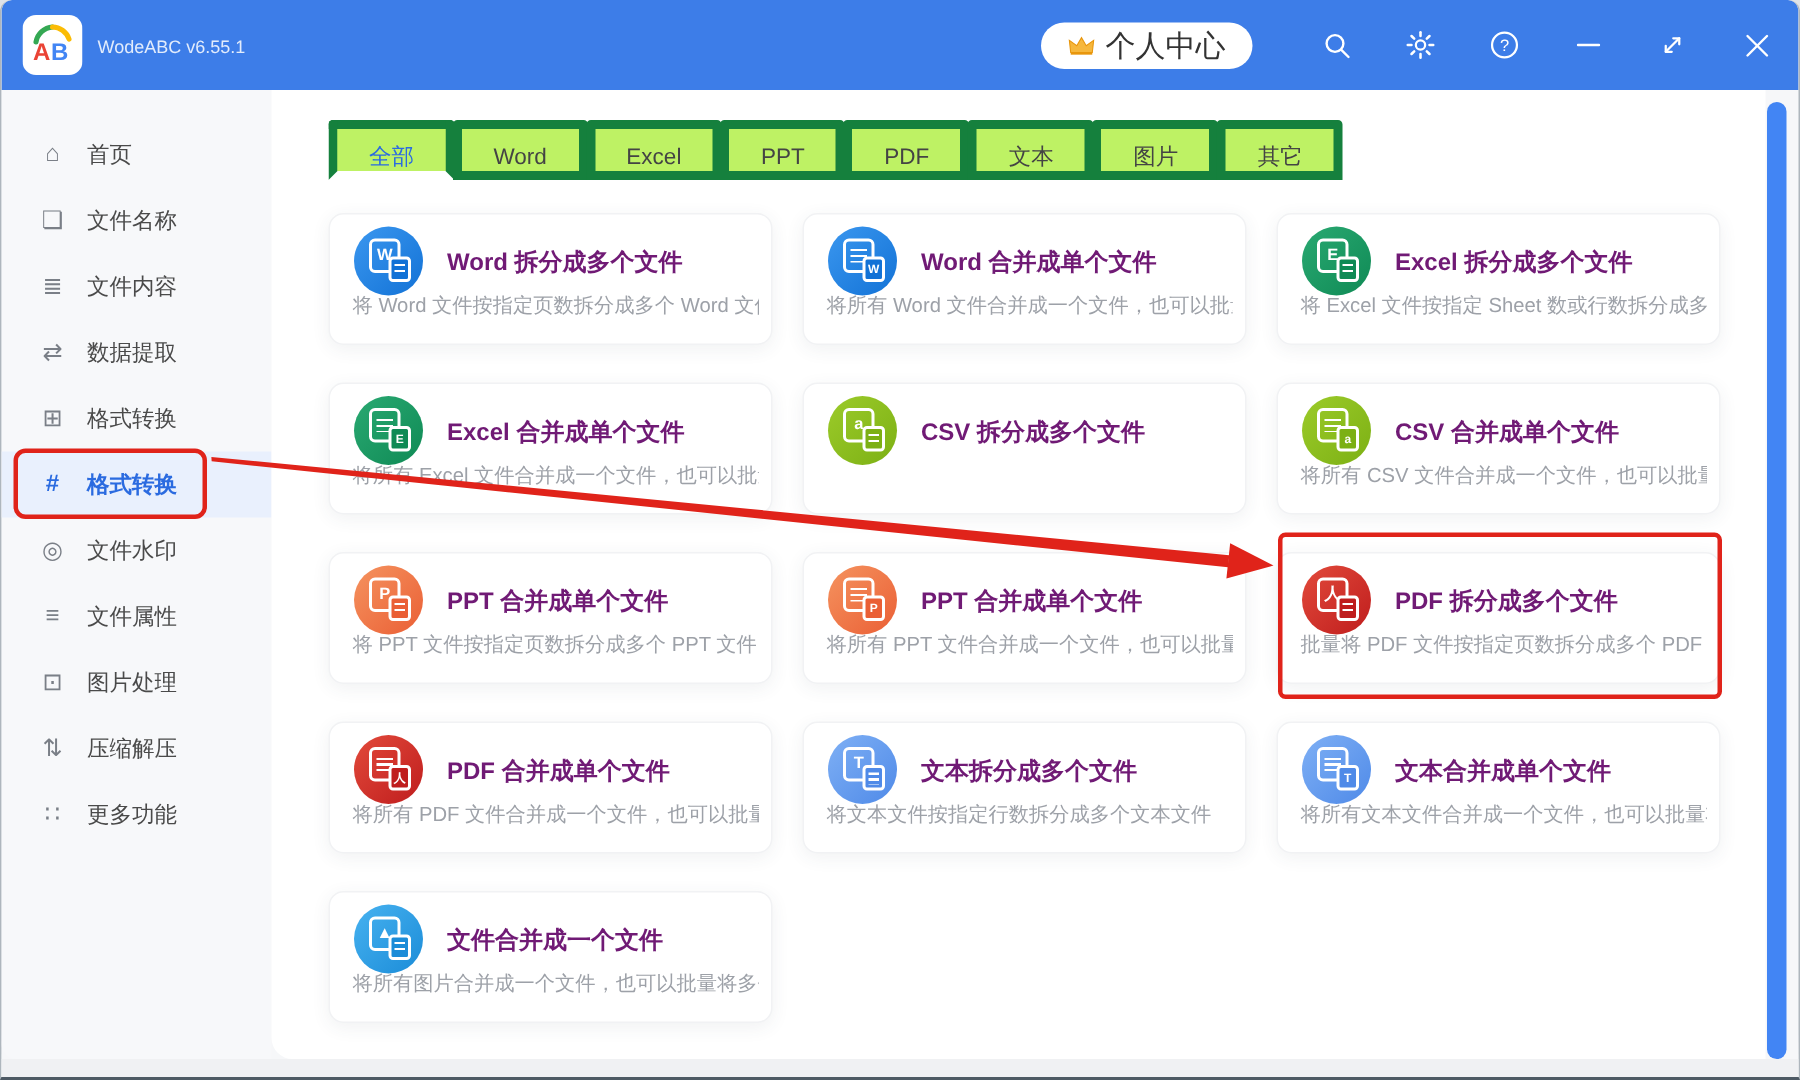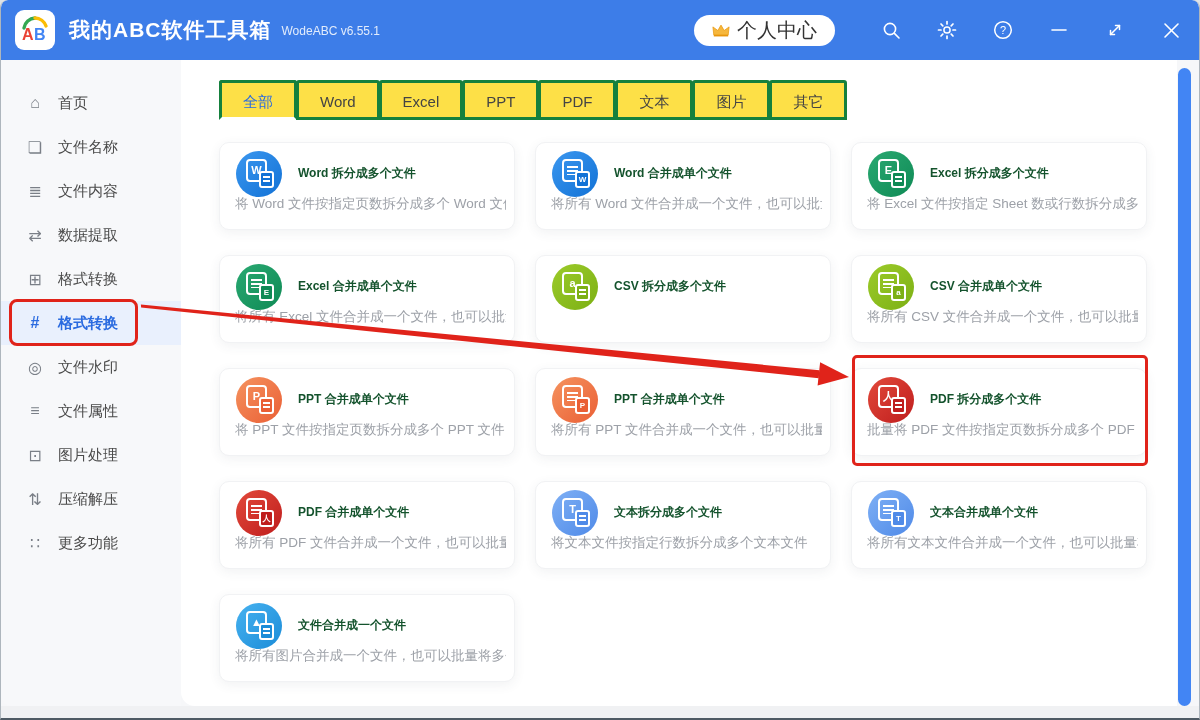--- a/index.html
+++ b/index.html
@@ -27,39 +27,39 @@
   .side-item { position:relative; height:44px; display:flex; align-items:center; padding-left:24px;
                cursor:pointer; color:#4a4a4a; font-size:15px; }
   .side-item .glyph { width:20px; font-size:16px; color:#7a7f87; text-align:center; margin-right:13px; }
   .side-item.active { background:#e9f0fd; color:#2b6be0; font-weight:bold; }
   .side-item.active .glyph { color:#2b6be0; font-weight:bold; }
 
   
   .main { position:absolute; left:180px; top:60px; width:996px; height:646px; background:#fff;
           border-bottom-left-radius:14px; padding:20px 0 0 38px; }
   .tabbar { display:flex; }
-  .tab { height:40px; line-height:38px; padding:0 21px; background:#fde047; border:3px solid #15803d;
+  .tab { height:40px; line-height:38px; padding:0 21px; background:#bef264; border:6px solid #15803d;
          font-size:15px; color:#444; cursor:pointer; border-radius:3px 3px 0 0; margin-right:-1px; }
   .tab.active { color:#2b6be0; border-bottom-color:#fff; }
 
   .grid { position:absolute; left:38px; top:82px; display:grid;
           grid-template-columns:repeat(3,296px); grid-auto-rows:88px; gap:25px 20px; }
   .tool-card { position:relative; background:#fff; border:1px solid #f1f2f4; border-radius:10px;
                box-shadow:0 3px 12px rgba(60,70,90,.07); cursor:pointer; }
   .card-ic { position:absolute; left:16px; top:8px; width:46px; height:46px; border-radius:50%;
              background:linear-gradient(135deg,var(--c1),var(--c2)); }
   .doc { position:absolute; border:2px solid #fff; border-radius:4px; display:flex; align-items:center; justify-content:center; }
   .doc-big { left:10px; top:8px; width:21px; height:23px; }
   .doc-small { left:23px; top:20px; width:15px; height:17px; background:var(--c2); border-radius:3px; }
   .doc .letter { color:#fff; font-weight:bold; font-size:11px; line-height:1; }
   .doc-small .letter { font-size:8px; }
   .doc .lines { width:11px; height:9px;
                 background:repeating-linear-gradient(to bottom,#fff 0 1.6px,transparent 1.6px 4px); }
   .doc-small .lines { width:7px; height:8px; }
-  .card-title { position:absolute; left:78px; top:22px; font-size:12px; font-weight:bold; color:#14532d; }
+  .card-title { position:absolute; left:78px; top:22px; font-size:16px; font-weight:bold; color:#701a75; }
   .card-desc { position:absolute; left:15px; top:52px; right:8px; font-size:13.5px; color:#9da1a8;
                white-space:nowrap; overflow:hidden; }
 
   
   .scroll-thumb { position:absolute; left:1177px; top:68px; width:13px; height:638px;
                   background:#4285f4; border-radius:7px; cursor:pointer; }
 
   .footer { position:absolute; left:0; top:706px; width:100%; height:14px; background:#f0f1f3; }
 
   
@@ -74,21 +74,20 @@
 <div class="window">
 
   <div class="titlebar">
     <svg class="logo" viewBox="0 0 40 40">
       <rect width="40" height="40" rx="9" fill="#ffffff"></rect>
       <path d="M9 18 A 12 12 0 0 1 20 8" stroke="#34a853" stroke-width="3.4" fill="none" stroke-linecap="round"></path>
       <path d="M20 8 A 12 12 0 0 1 31 16" stroke="#fbbc05" stroke-width="3.4" fill="none" stroke-linecap="round"></path>
       <text x="7" y="30" font-size="16" font-weight="bold" fill="#ea4335" font-family="Liberation Sans, sans-serif">A</text>
       <text x="19" y="30" font-size="16" font-weight="bold" fill="#4285f4" font-family="Liberation Sans, sans-serif">B</text>
     </svg>
-    <span class="app-title">我的ABC软件工具箱</span>
     <span class="app-version">WodeABC v6.55.1</span>
 
     <div class="tb-right">
       <button class="pill">
         <svg width="18" height="13" viewBox="0 0 20 14">
           <path d="M2 12 L1 3 L6.5 7 L10 1 L13.5 7 L19 3 L18 12 Z" fill="#f6b73c" stroke="#e8960c" stroke-width="0.8"></path>
           <rect x="2" y="12" width="16" height="1.6" fill="#e8960c"></rect>
         </svg>
         <span>个人中心</span>
       </button>

